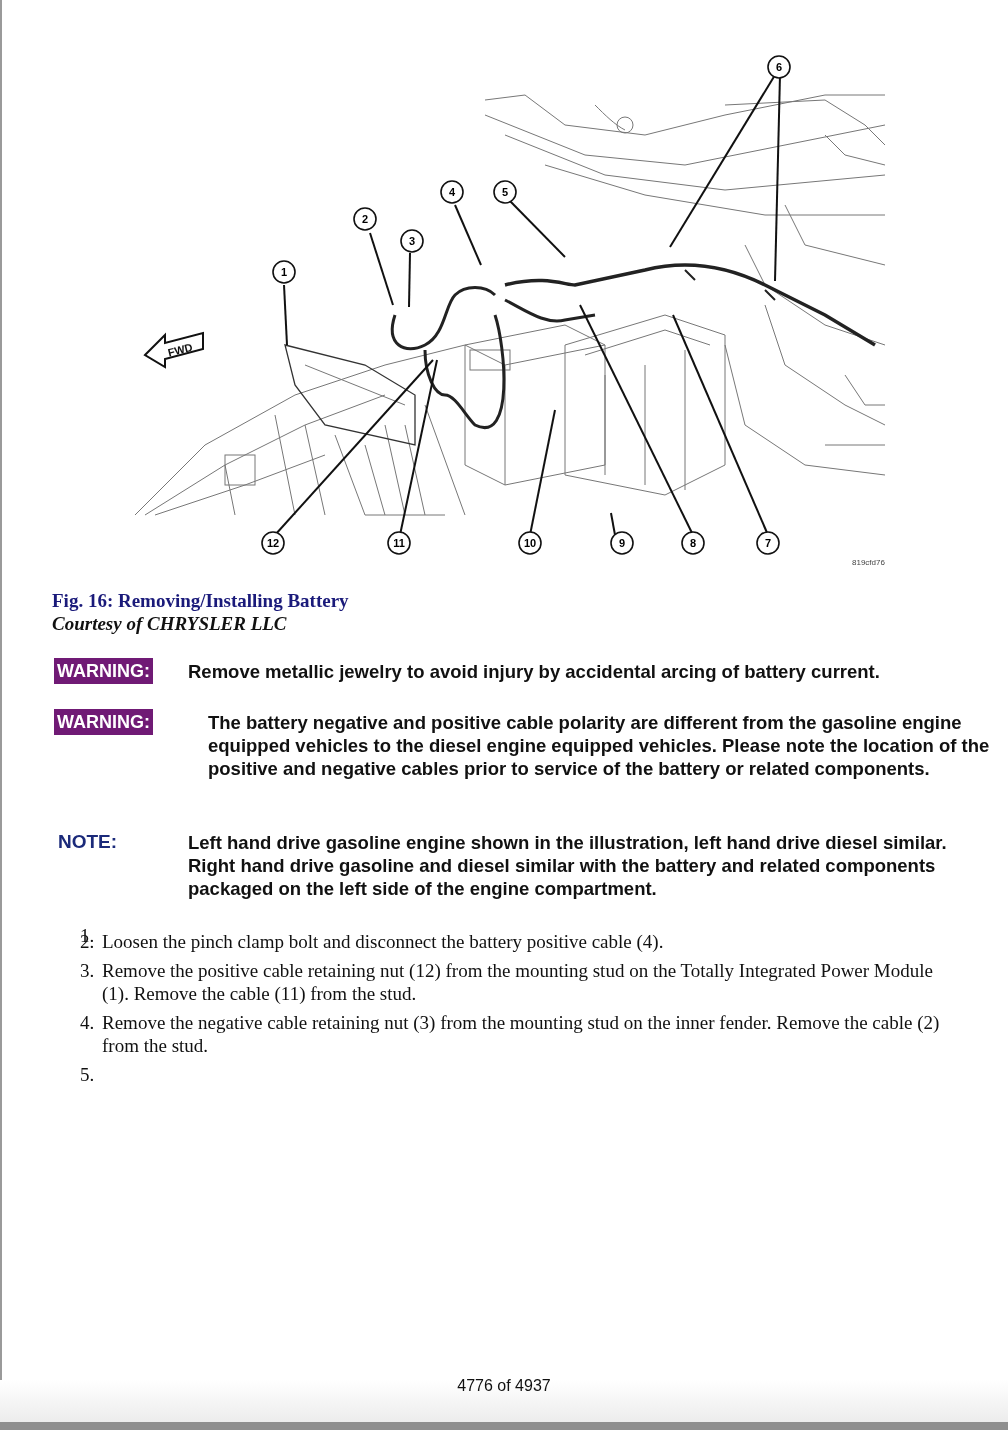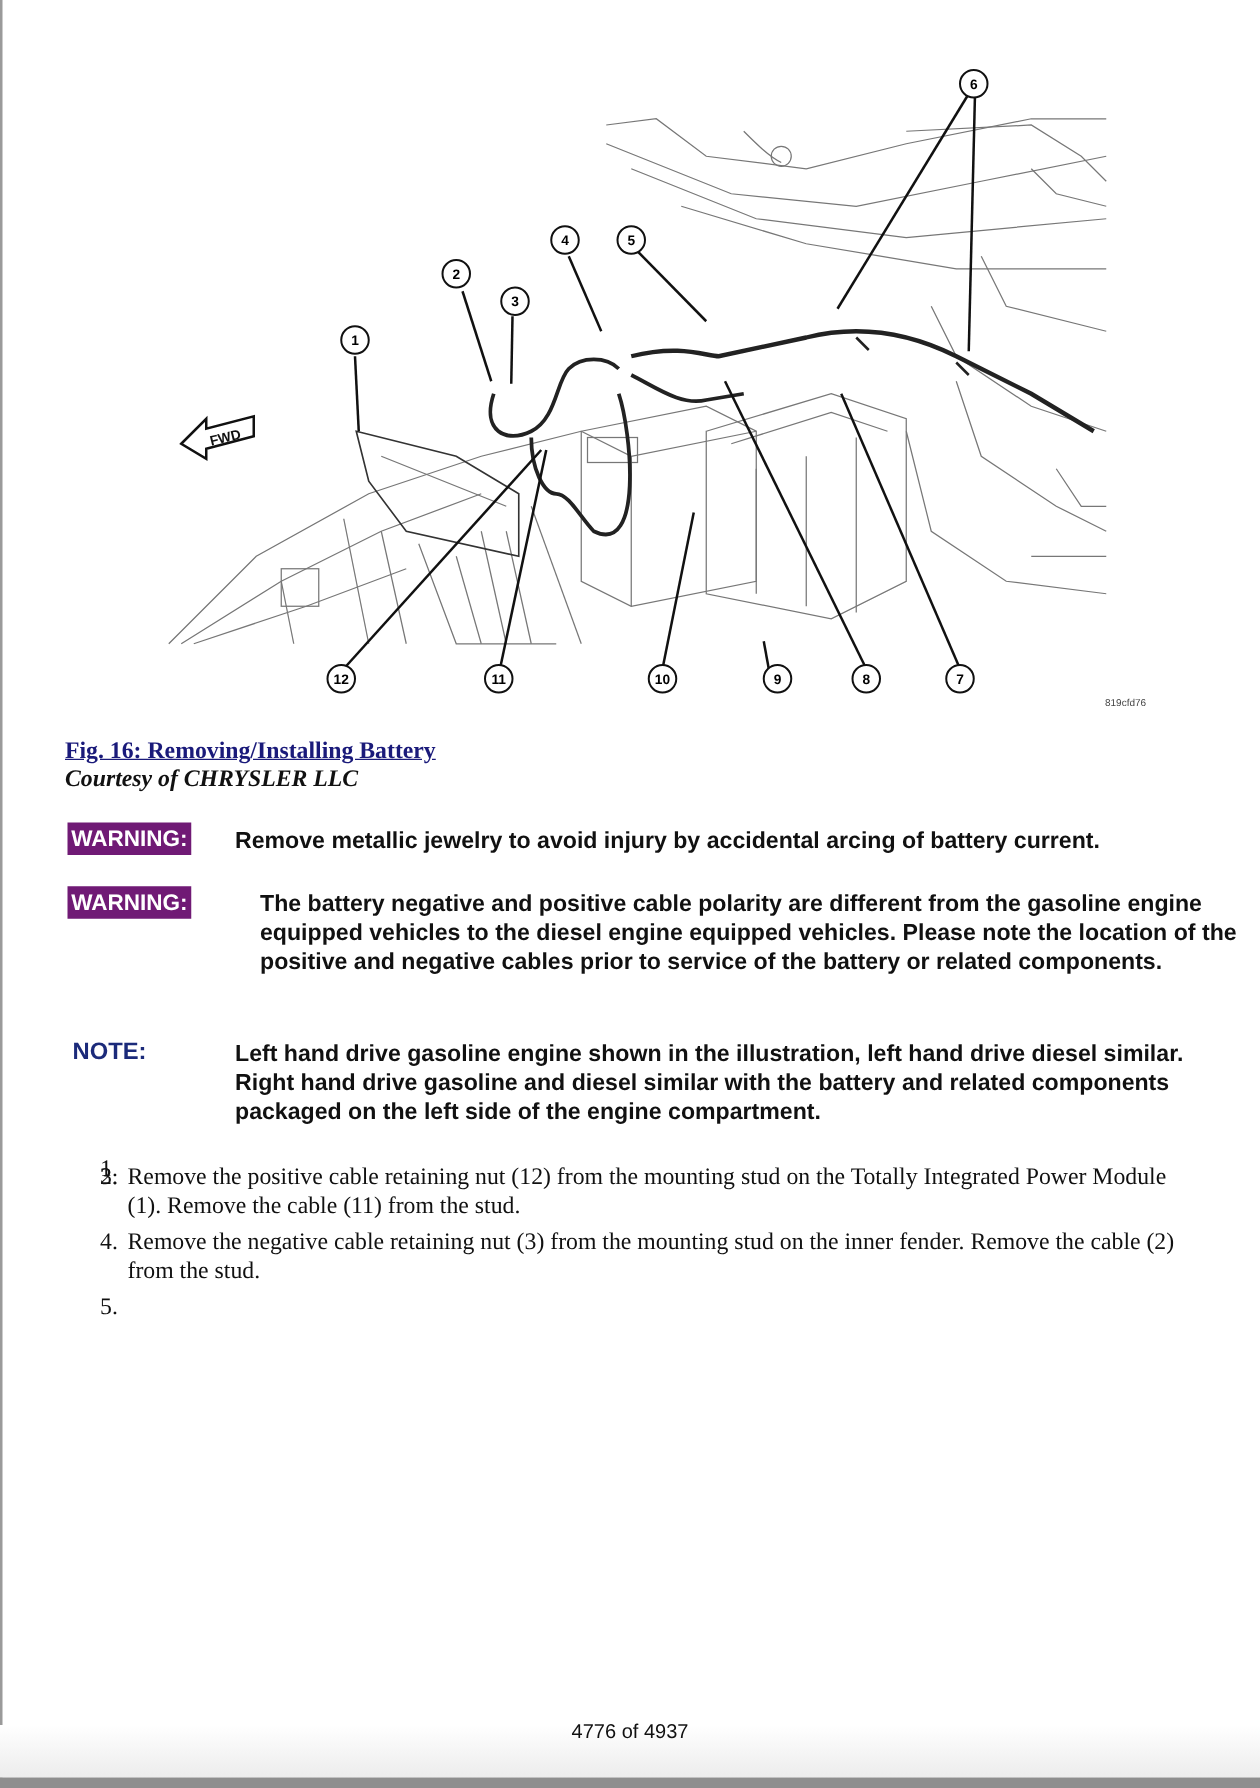--- a/index.html
+++ b/index.html
@@ -20,26 +20,26 @@
   .page-bottom-border {
     position: absolute; left: 0; top: 1422px; width: 1008px; height: 8px;
     background: #8e8e8e;
   }
   .figure {
     position: absolute; left: 125px; top: 45px; width: 780px; height: 530px;
   }
   .figure svg { width: 100%; height: 100%; }
   .fig-id {
     position: absolute; left: 852px; top: 558px;
-    font-family: "Liberation Sans", sans-serif; font-size: 8px; color: #444; margin-left: 32px;
+    font-family: "Liberation Sans", sans-serif; font-size: 8px; color: #444;
   }
   .fig-caption {
     position: absolute; left: 52px; top: 590px;
     font-family: "Liberation Serif", serif; font-weight: bold; font-size: 19px;
-    color: #1a1a7a; text-decoration: underline;
+    color: #1a1a7a; 
   }
   .fig-courtesy {
     position: absolute; left: 52px; top: 613px;
     font-family: "Liberation Serif", serif; font-weight: bold; font-size: 19px;
     color: #111;
     font-style: italic;
   }
   .warning-badge {
     position: absolute; left: 54px;
     background: #701a75; color: #fff; font-weight: bold;
@@ -215,21 +215,21 @@
   <div class="notice-text" style="top:711px;margin-left:20px;">The battery negative and positive cable polarity are different from the gasoline engine equipped vehicles to the diesel engine equipped vehicles. Please note the location of the positive and negative cables prior to service of the battery or related components.</div>
 </div>
 
 <div>
   <span class="note-label" style="top:830px;">NOTE:</span>
   <div class="notice-text" style="top:831px;">Left hand drive gasoline engine shown in the illustration, left hand drive diesel similar. Right hand drive gasoline and diesel similar with the battery and related components packaged on the left side of the engine compartment.</div>
 </div>
 
 <ol class="steps">
   <li><span class="num">1.</span></li>
-  <li><span class="num">2.</span></li>
+  <li><span class="num">2.</span><span>Loosen the pinch clamp bolt and disconnect the battery positive cable (4).</span></li>
   <li><span class="num">3.</span><span>Remove the positive cable retaining nut (12) from the mounting stud on the Totally Integrated Power Module (1). Remove the cable (11) from the stud.</span></li>
   <li><span class="num">4.</span><span>Remove the negative cable retaining nut (3) from the mounting stud on the inner fender. Remove the cable (2) from the stud.</span></li>
   <li><span class="num">5.</span></li>
 </ol>
 
 <div class="page-bottom"></div>
 <div class="page-number">4776 of 4937</div>
 <div class="page-bottom-border"></div>
 
 </body></html>

